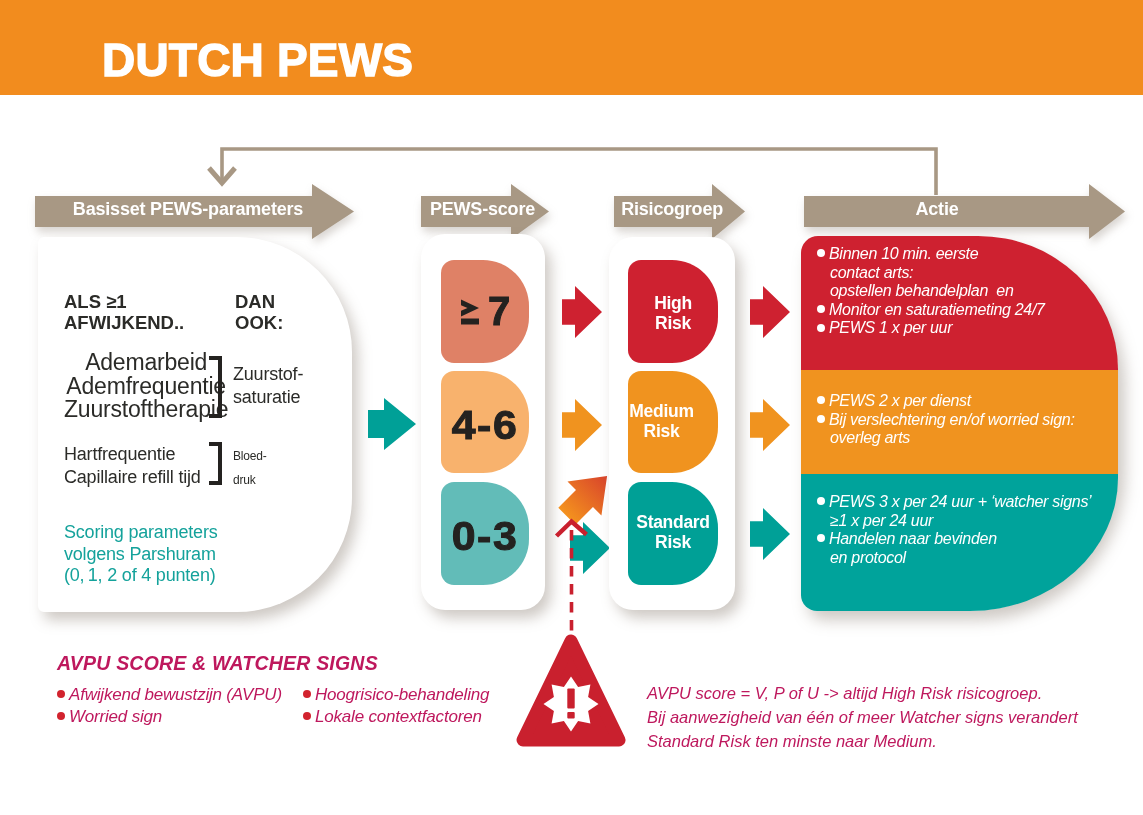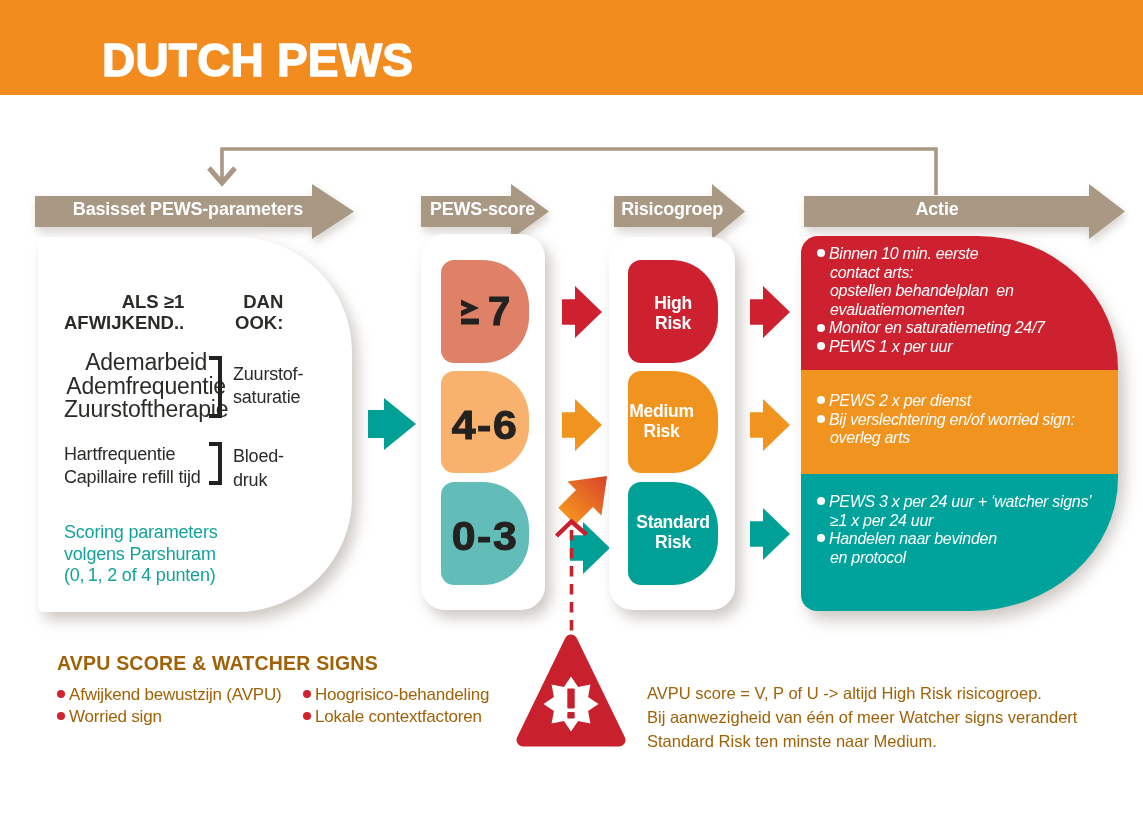--- a/index.html
+++ b/index.html
@@ -7,23 +7,23 @@
         font-family:"Liberation Sans", sans-serif;background:#ffffff;}
   .abs{position:absolute;}
   .hdr{left:0;top:0;width:1143px;height:95px;background:#F28C1E;}
   .title{left:102px;top:33px;color:#fff;font-size:46px;font-weight:bold;letter-spacing:0.2px;-webkit-text-stroke:1.4px #fff;}
   .harrow-label{color:#fff;font-weight:bold;text-align:center;letter-spacing:-0.2px;}
   .panel{background:#fff;box-shadow:6px 8px 14px rgba(125,112,100,.38);}
   .tile{border-radius:13px 46px 46px 13px;}
   .tile-num{width:100%;text-align:center;font-weight:bold;color:#242220;font-size:40px;letter-spacing:1.5px;-webkit-text-stroke:1px #242220;transform:scaleX(1.07);}
   .risk-label{width:100%;text-align:center;font-weight:bold;color:#fff;font-size:17.5px;line-height:20px;letter-spacing:-0.3px;}
   .blk{color:#2b2b28;}
-  .bold{font-weight:bold;text-align:right;}
+  .bold{font-weight:bold;}
   .teal-txt{color:#14A29B;}
-  .red-txt{color:#a16207;}
+  .red-txt{color:#be185d;font-style:italic;}
   .bracket{width:9px;border:4px solid #242220;border-left:none;}
   .act-txt{color:#fff;font-size:16px;line-height:18.6px;letter-spacing:-0.3px;font-style:italic;}
   .bullet-dot{display:inline-block;width:8px;height:8px;border-radius:50%;background:#fff;vertical-align:middle;margin-right:4px;margin-top:-3px;}
 </style>
 </head>
 <body>
 <div id="page">
 
   <div class="abs hdr"></div>
   <div class="abs title">DUTCH PEWS</div>
@@ -54,21 +54,21 @@
   <div class="abs harrow-label" style="left:804px;top:199px;width:266px;font-size:18px;">Actie</div>
 
   <div class="abs panel" style="left:38px;top:237px;width:314px;height:375px;border-radius:6px 115px 115px 6px;"></div>
   <div class="abs blk bold" style="left:64px;top:291px;font-size:18.5px;line-height:21px;">ALS ≥1<br>AFWIJKEND..</div>
   <div class="abs blk bold" style="left:235px;top:291px;font-size:18.5px;line-height:21px;">DAN<br>OOK:</div>
   <div class="abs blk" style="left:64px;top:351px;font-size:23px;line-height:23.5px;letter-spacing:-0.2px;text-align:center;">Ademarbeid<br>Ademfrequentie<br>Zuurstoftherapie</div>
   <div class="abs bracket" style="left:209px;top:356px;height:54px;border-width:4px;"></div>
   <div class="abs blk" style="left:233px;top:363px;font-size:18px;line-height:22.5px;letter-spacing:-0.2px;">Zuurstof-<br>saturatie</div>
   <div class="abs blk" style="left:64px;top:443px;font-size:18px;line-height:23px;letter-spacing:-0.2px;">Hartfrequentie<br>Capillaire refill tijd</div>
   <div class="abs bracket" style="left:209px;top:442px;height:35px;"></div>
-  <div class="abs blk" style="left:233px;top:445px;font-size:18px;line-height:23.5px;letter-spacing:-0.2px;">Bloed-<br>druk</div>
+  <div class="abs blk" style="left:233px;top:445px;font-size:12px;line-height:23.5px;letter-spacing:-0.2px;">Bloed-<br>druk</div>
   <div class="abs teal-txt" style="left:64px;top:522px;font-size:18px;line-height:21.5px;letter-spacing:-0.2px;">Scoring parameters<br>volgens Parshuram<br>(0, 1, 2 of 4 punten)</div>
 
   <svg class="abs" style="left:368px;top:398px" width="48" height="52">
     <polygon points="0,12 16,12 16,0 48,26 16,52 16,40 0,40" fill="#00A097"></polygon>
   </svg>
 
   <div class="abs panel" style="left:421px;top:234px;width:124px;height:376px;border-radius:24px;"></div>
   <div class="abs tile" style="left:441px;top:260px;width:88px;height:103px;background:#DF8166;"></div>
   <div class="abs" style="left:458px;top:292px;width:72px;height:38px;">
     <svg width="72" height="38">
@@ -135,21 +135,20 @@
 
   <div class="abs" style="left:801px;top:236px;width:317px;height:375px;box-shadow:7px 9px 15px rgba(125,112,100,.38);border-radius:17px 140px 148px 16px;"></div>
   <div class="abs" style="left:801px;top:236px;width:317px;height:134px;background:#CE2130;border-radius:17px 140px 0 0 / 17px 133px 0 0;"></div>
   <div class="abs" style="left:801px;top:370px;width:317px;height:104px;background:#F0931F;"></div>
   <div class="abs" style="left:801px;top:474px;width:317px;height:137px;background:#00A39B;border-radius:0 0 148px 16px / 0 0 133px 16px;"></div>
 
   <div class="abs act-txt" style="left:817px;top:245px;width:290px;">
     <div><span class="bullet-dot"></span>Binnen 10 min. eerste</div>
     <div style="padding-left:13px">contact arts:</div>
     <div style="padding-left:13px">opstellen behandelplan&nbsp; en</div>
-    <div style="padding-left:13px">evaluatiemomenten</div>
     <div><span class="bullet-dot"></span>Monitor en saturatiemeting 24/7</div>
     <div><span class="bullet-dot"></span>PEWS 1 x per uur</div>
   </div>
   <div class="abs act-txt" style="left:817px;top:392px;width:290px;">
     <div><span class="bullet-dot"></span>PEWS 2 x per dienst</div>
     <div><span class="bullet-dot"></span>Bij verslechtering en/of worried sign:</div>
     <div style="padding-left:13px">overleg arts</div>
   </div>
   <div class="abs act-txt" style="left:817px;top:493px;width:300px;">
     <div><span class="bullet-dot"></span>PEWS 3 x per 24 uur + ‘watcher signs’</div>

